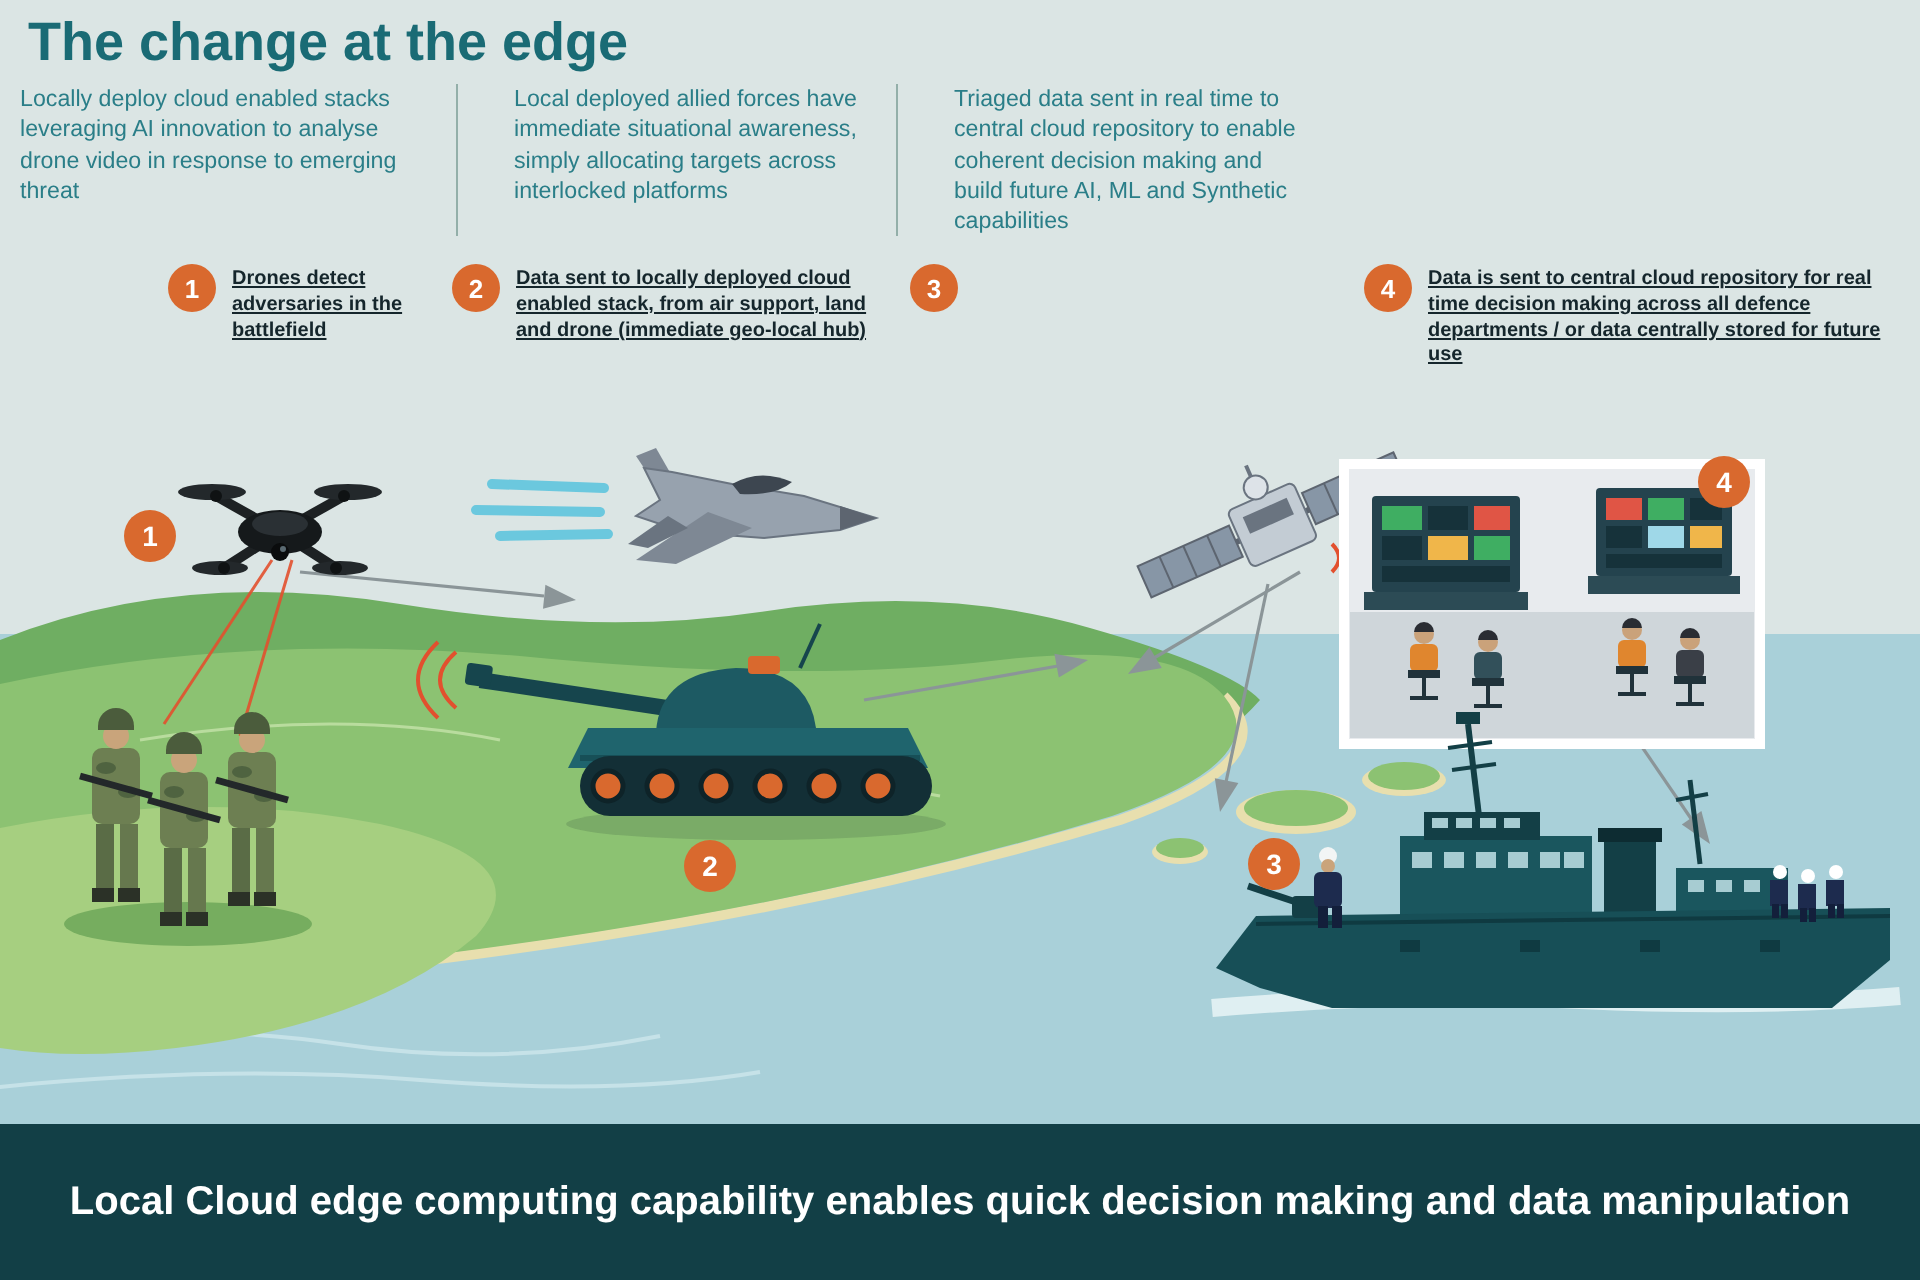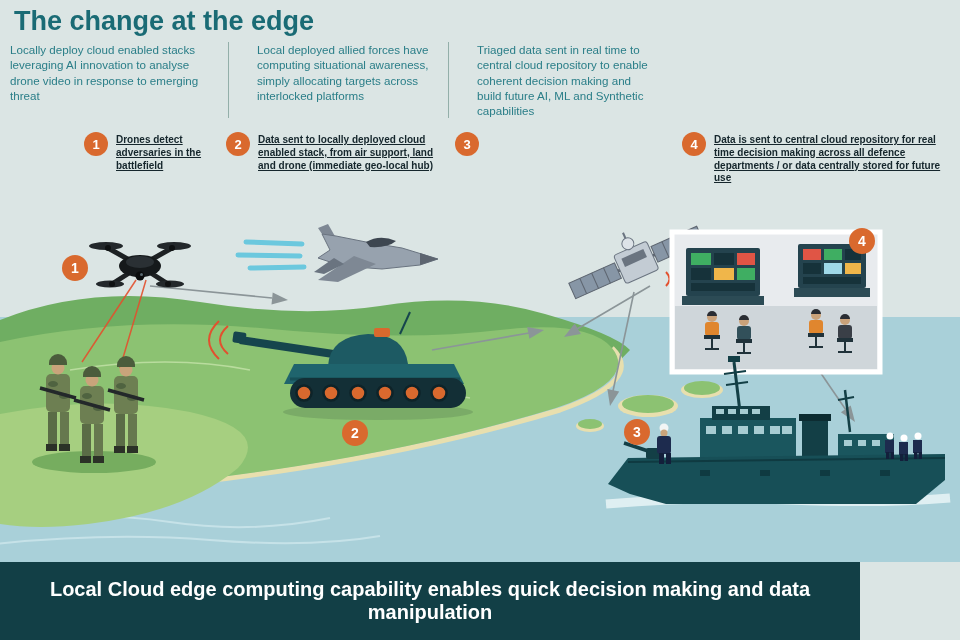--- a/index.html
+++ b/index.html
@@ -31,21 +31,21 @@
   .step-text{
     font-size:10px;font-weight:bold;color:var(--ink,#15262c);
     line-height:1.28;padding-top:2px;text-decoration:underline;
   }
   .step1{left:84px;width:150px}
   .step2{left:226px;width:210px}
   .step3{left:455px;width:198px}
   .step4{left:682px;width:268px}
   .scene{position:absolute;top:222px;left:0;}
   .banner{
-    position:absolute;left:0;bottom:0;width:860px;height:78px;
+    position:absolute;left:0;bottom:0;width:960px;height:78px;
     background:var(--banner,#123f46);
     display:flex;align-items:center;justify-content:center;
   }
   .banner-text{color:#ffffff;font-size:20px;font-weight:bold;text-align:center;padding:0 20px;}
 
   
   .water{fill:var(--water,#a9d0d9);}
   .land1{fill:var(--land1,#6fae62);}
   .land2{fill:var(--land2,#8cc272);}
   .land3{fill:var(--land3,#a6cf80);}
@@ -66,21 +66,21 @@
 </style>
 </head>
 <body>
 
 <div class="page">
 
   <h1 class="title">The change at the edge</h1>
 
   <div class="intro-row">
     <div class="intro-col">Locally deploy cloud enabled stacks leveraging AI innovation to analyse drone video in response to emerging threat</div>
-    <div class="intro-col">Local deployed allied forces have computing situational awareness, simply allocating targets across interlocked platforms</div>
+    <div class="intro-col">Local deployed allied forces have immediate situational awareness, simply allocating targets across interlocked platforms</div>
     <div class="intro-col">Triaged data sent in real time to central cloud repository to enable coherent decision making and build future AI, ML and Synthetic capabilities</div>
   </div>
 
   <div class="steps-row">
     <div class="step step1">
       <span class="step-num">1</span>
       <span class="step-text">Drones detect adversaries in the battlefield</span>
     </div>
     <div class="step step2">
       <span class="step-num">2</span>

